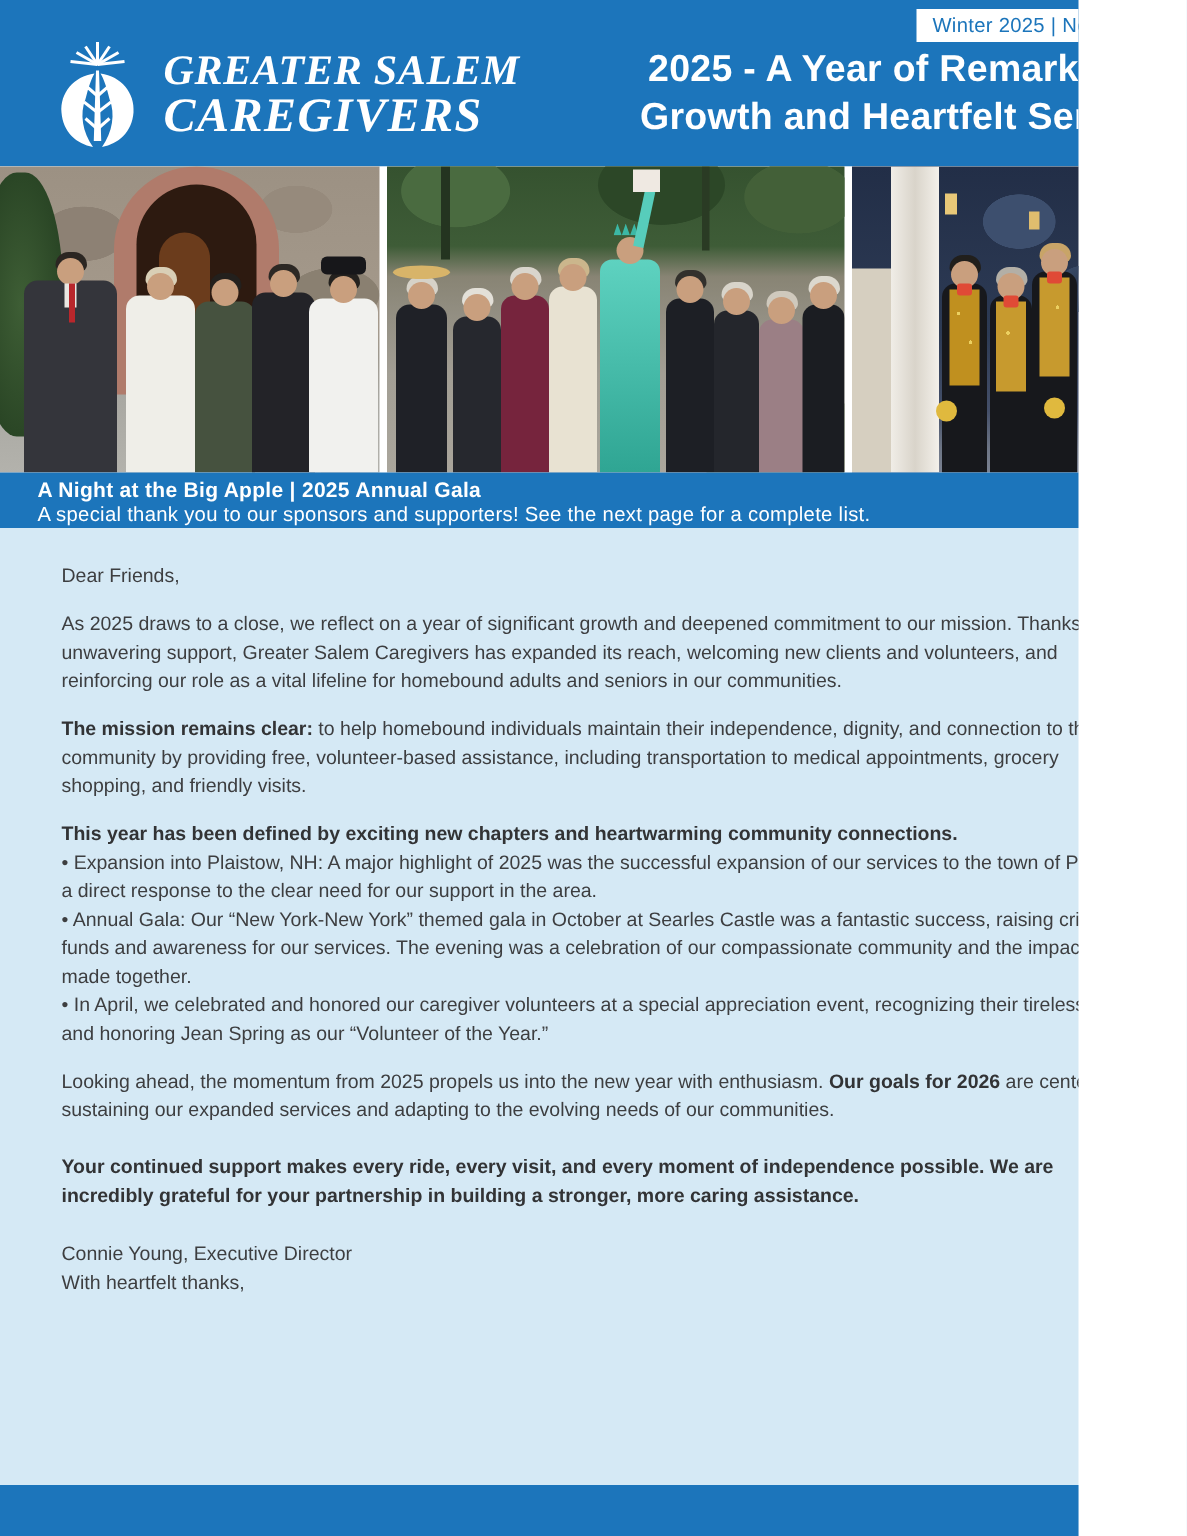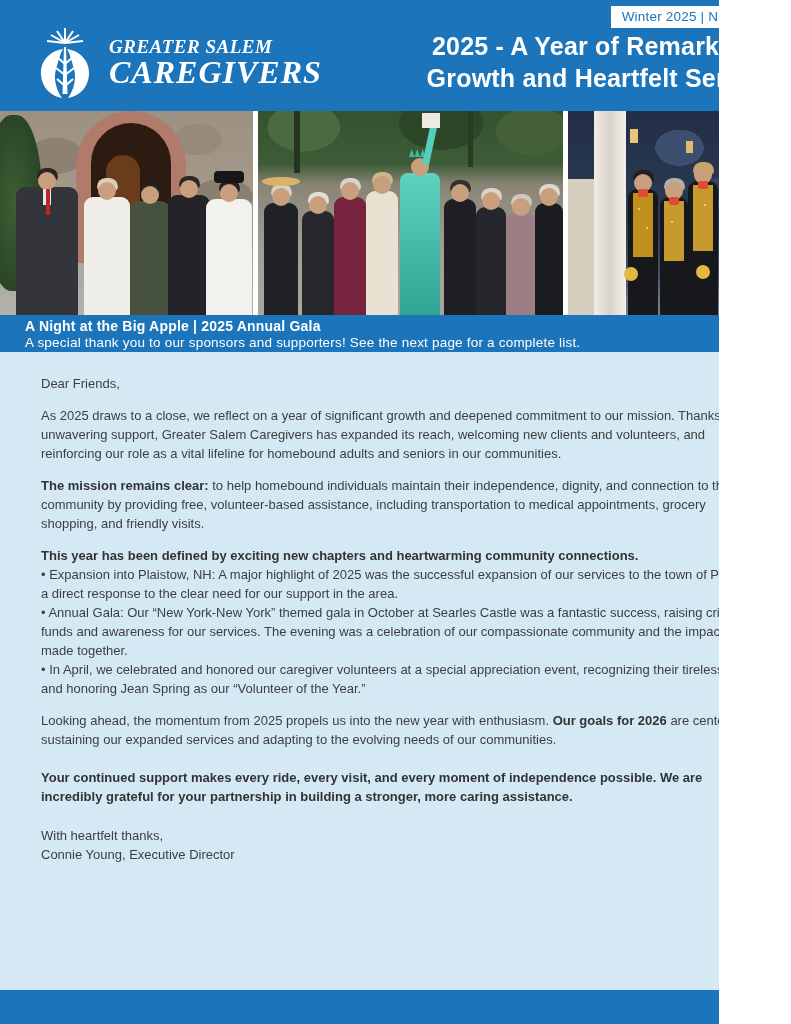--- a/index.html
+++ b/index.html
@@ -7,21 +7,21 @@
         font-family:"Liberation Sans","DejaVu Sans",sans-serif;}
 
   
   .hdr{position:absolute;top:0;left:0;width:791px;height:111px;background:#1c75bb;}
   .badge{position:absolute;top:6px;right:6px;background:#ffffff;color:#1c75bb;
          font-size:13.5px;font-weight:500;padding:3px 11px 4px;letter-spacing:.2px;}
   .logo{position:absolute;left:34px;top:26px;display:flex;align-items:center;gap:13px;}
   .logo svg{display:block;}
   .orgname{color:#fff;font-family:"Liberation Serif","DejaVu Serif",serif;
            font-style:italic;font-weight:600;line-height:.98;}
-  .orgname .l1{font-size:19px;letter-spacing:.5px;}
+  .orgname .l1{font-size:28px;letter-spacing:.5px;}
   .orgname .l2{font-size:32px;letter-spacing:1px;}
   .title{position:absolute;top:31px;right:6px;width:368px;text-align:center;color:#fff;
          font-size:25px;font-weight:700;line-height:1.26;letter-spacing:.2px;}
 
   
   .strip{position:absolute;top:111px;left:0;width:791px;height:204px;display:flex;gap:5px;background:#fff;}
   .ph{position:relative;height:204px;overflow:hidden;}
   .ph1{width:253px;background:
       radial-gradient(46px 30px at 22% 22%,#8d8174 60%,transparent 61%),
       radial-gradient(40px 26px at 78% 14%,#968a7c 60%,transparent 61%),
@@ -250,20 +250,20 @@
       <p class="ng"><b>This year has been defined by exciting new chapters and heartwarming community connections.</b></p>
       <p class="ng bullet">Expansion into Plaistow, NH: A major highlight of 2025 was the successful expansion of our services to the town of Plaistow, a direct response to the clear need for our support in the area.</p>
       <p class="ng bullet">Annual Gala: Our “New York-New York” themed gala in October at Searles Castle was a fantastic success, raising critical funds and awareness for our services. The evening was a celebration of our compassionate community and the impact we made together.</p>
       <p class="ng bullet">In April, we celebrated and honored our caregiver volunteers at a special appreciation event, recognizing their tireless efforts and honoring Jean Spring as our “Volunteer of the Year.”</p>
     </div>
     <p>
       <span>Looking ahead, the momentum from 2025 propels us into the new year with enthusiasm. </span><b>Our goals for 2026</b><span> are centered on sustaining our expanded services and adapting to the evolving needs of our communities.</span>
     </p>
     <p class="p5"><b>Your continued support makes every ride, every visit, and every moment of independence possible. We are incredibly grateful for your partnership in building a stronger, more caring assistance.</b></p>
     <div class="sig">
+      <p>Connie Young, Executive Director</p>
       <p>With heartfelt thanks,</p>
-      <p>Connie Young, Executive Director</p>
     </div>
   </div>
 
   <div class="ftr"></div>
 
 </div>
 
 </body></html>

